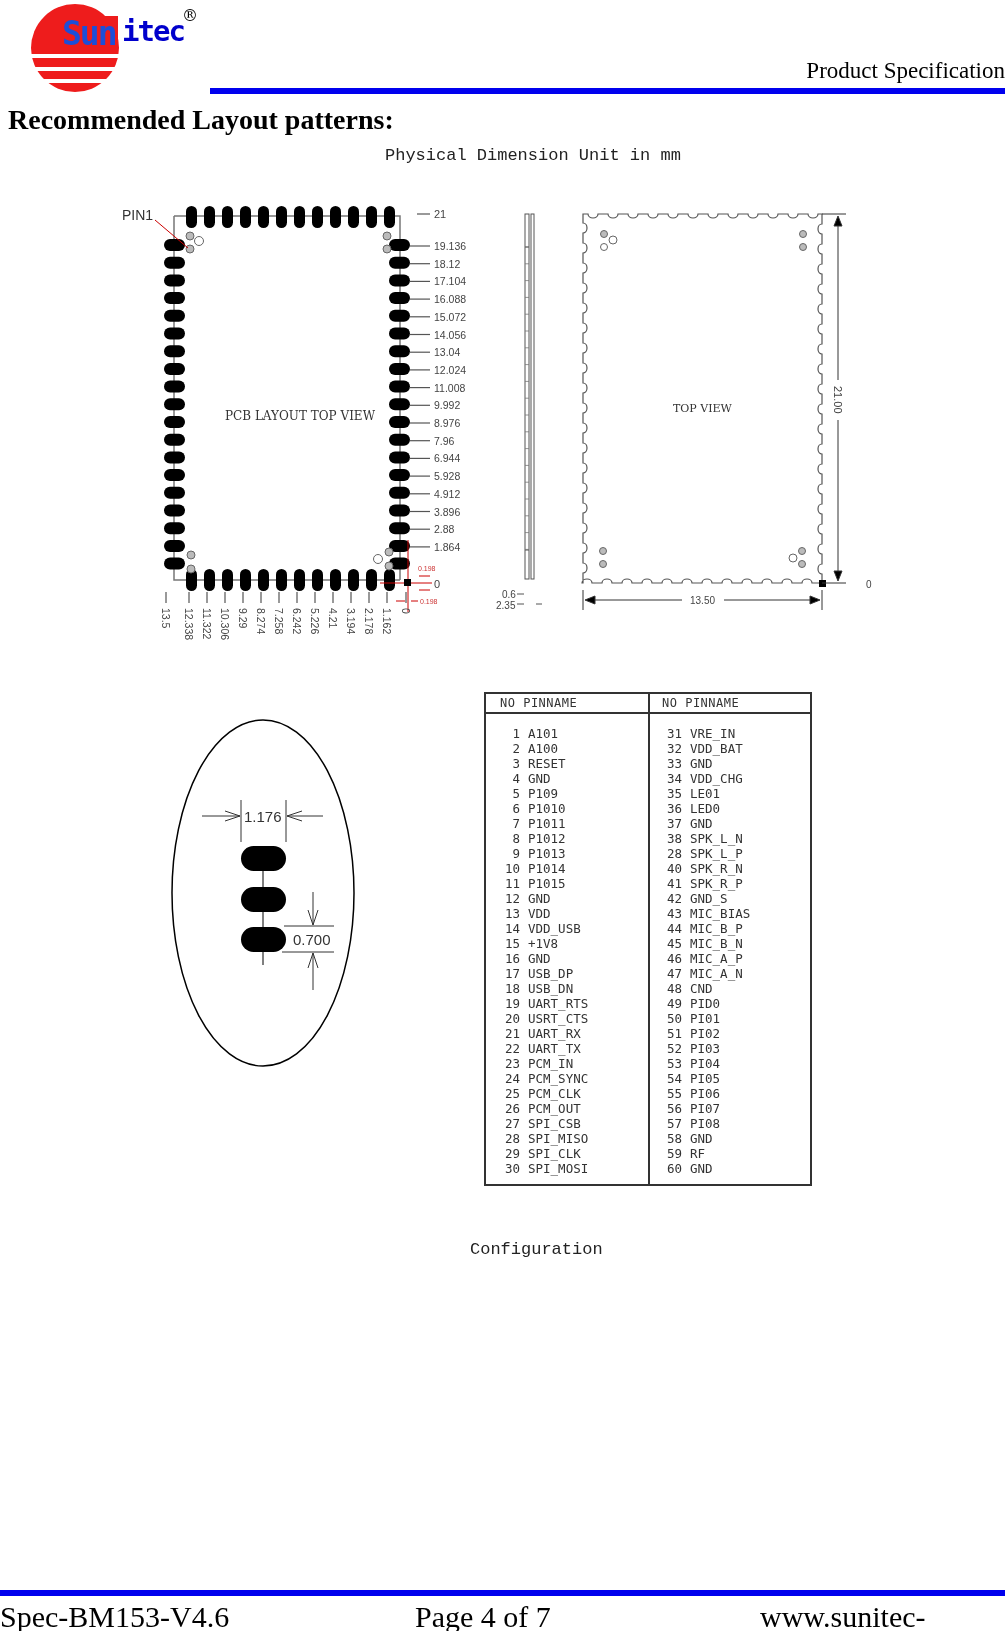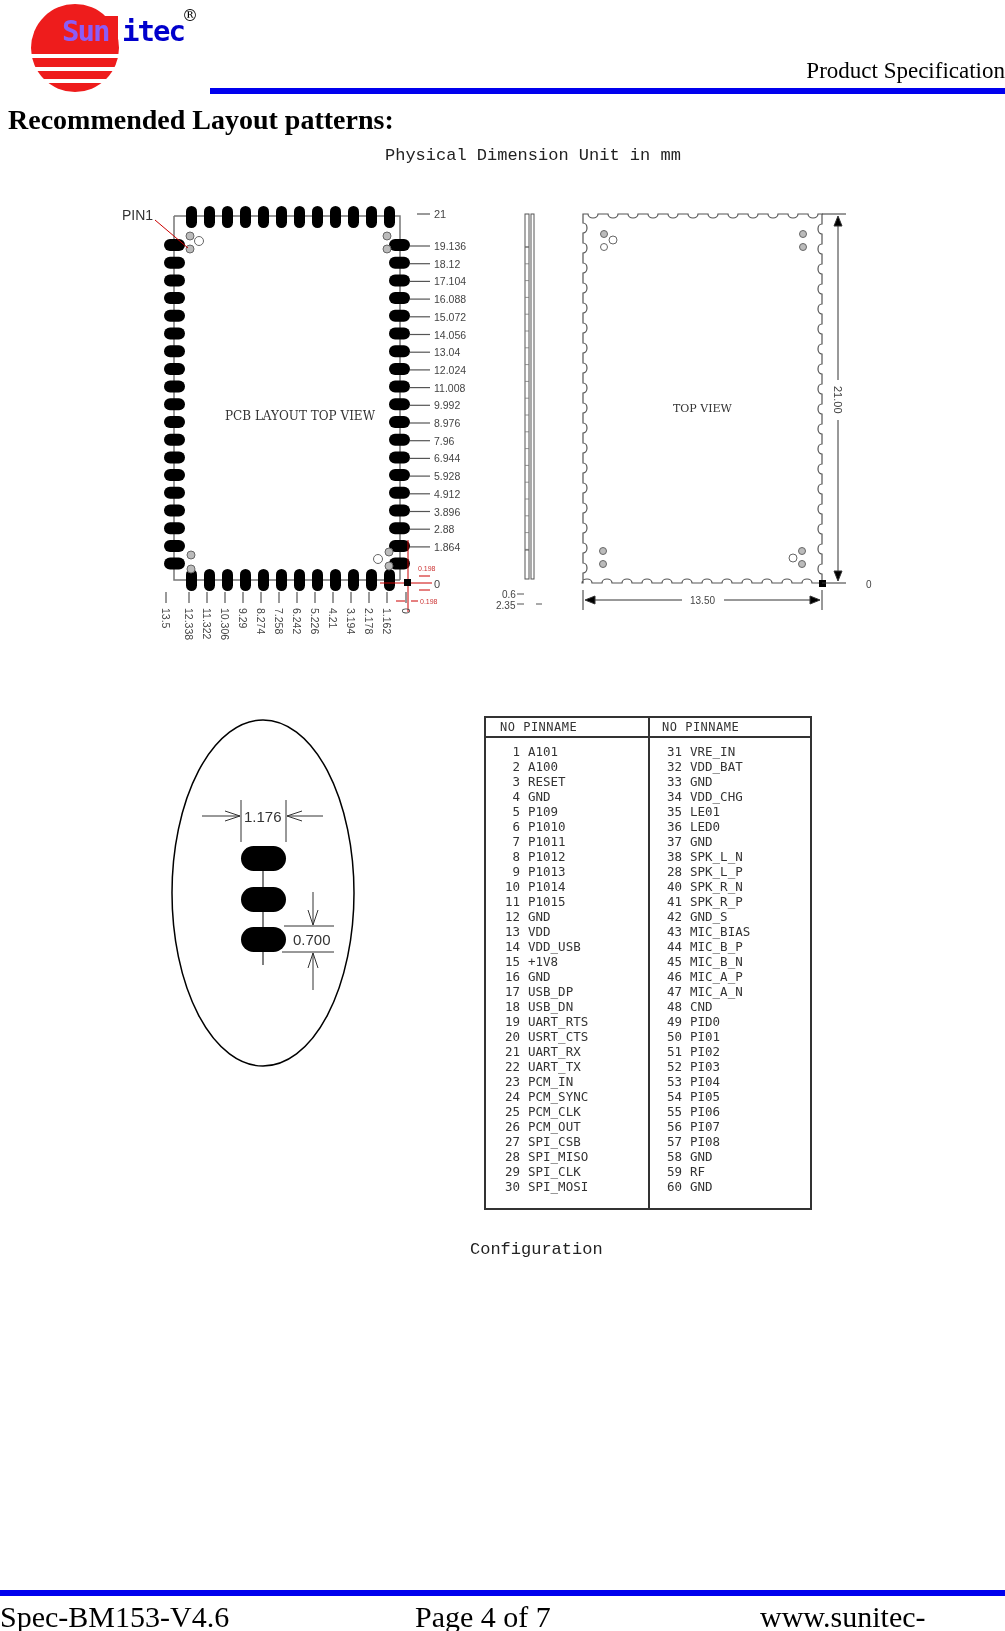--- a/index.html
+++ b/index.html
@@ -9,27 +9,27 @@
     .logo{left:30px;top:2px;width:170px;height:92px;}
     .hdr-title{right:0;top:58px;font-size:23px;font-family:"Liberation Serif",serif;}
     .hdr-bar{left:210px;right:0;top:88px;height:6px;background:#0000ee;}
     .sec-title{left:0;top:104px;font-size:28px;font-weight:bold;margin-left:8px;}
     .caption{font-family:Liberation Mono, monospace;font-size:17px;color:#222;}
     .cap1{left:385px;top:146px;}
     .cap2{left:447px;top:1240px;margin-left:23px;}
     
     svg text{font-family:"Liberation Sans",sans-serif;}
     
-    .pin-table{left:484px;top:716px;width:328px;height:494px;border:2px solid #333;box-sizing:border-box;}
+    .pin-table{left:484px;top:692px;width:328px;height:494px;border:2px solid #333;box-sizing:border-box;}
     .pin-table .col{position:absolute;top:0;bottom:0;width:50%;}
     .pin-table .col.left{left:0;border-right:2px solid #333;}
     .pin-table .col.right{left:50%;}
     .pin-table .th{height:18px;border-bottom:2px solid #333;font-family:"DejaVu Sans Mono",monospace;font-size:12px;line-height:18px;padding-left:14px;color:#333;letter-spacing:0.5px;}
     .pin-table .row{height:15px;font-family:"DejaVu Sans Mono",monospace;font-size:12.5px;line-height:15px;color:#333;white-space:pre;}
-    .pin-table .rows{padding-top:6px;}
+    .pin-table .rows{padding-top:12px;}
     .pin-table .no{display:inline-block;width:34px;text-align:right;padding-right:8px;}
     
     .ftr-bar{left:0;right:0;top:1590px;height:6px;background:#0000ee;}
     .ftr{top:1600px;font-size:30px;font-family:"Liberation Serif",serif;}
     .ftr-l{left:0;}
     .ftr-c{left:415px;}
     .ftr-r{left:760px;}
   </style>
 </head>
 <body>
@@ -42,21 +42,21 @@
         </clipPath>
       </defs>
     <g clip-path="url(#c)">
       <rect x="0" y="0" width="92" height="52" fill="#ee1c1c"></rect>
       <rect x="0" y="56" width="92" height="9" fill="#ee1c1c"></rect>
       <rect x="0" y="69" width="92" height="8" fill="#ee1c1c"></rect>
       <rect x="0" y="81" width="92" height="10" fill="#ee1c1c"></rect>
     </g>
     <rect x="30" y="14" width="58" height="32" fill="#ee1c1c"></rect>
   </svg>
-  <span class="abs" style="left:32px;top:12px;font-family:'DejaVu Sans Mono',monospace;font-weight:bold;font-size:29px;color:#8b5cf6;letter-spacing:-2px;">Sun</span>
+  <span class="abs" style="left:32px;top:12px;font-family:'DejaVu Sans Mono',monospace;font-weight:bold;font-size:33px;color:#1d4ed8;letter-spacing:-2px;">Sun</span>
   <span class="abs" style="left:92px;top:12px;font-family:'DejaVu Sans Mono',monospace;font-weight:bold;font-size:29px;color:#0000cc;letter-spacing:-2px;">itec</span>
   <span class="abs" style="left:152px;top:4px;font-family:'DejaVu Serif',serif;font-size:16px;color:#000;">®</span>
 </div>
 <div class="abs hdr-title">Product Specification</div>
 <div class="abs hdr-bar"></div>
 
 <div class="abs sec-title">Recommended Layout patterns:</div>
 <div class="abs caption cap1">Physical Dimension Unit in mm</div>
 
 <svg class="abs" style="left:0;top:190px;" width="1005" height="460" viewBox="0 190 1005 460">

